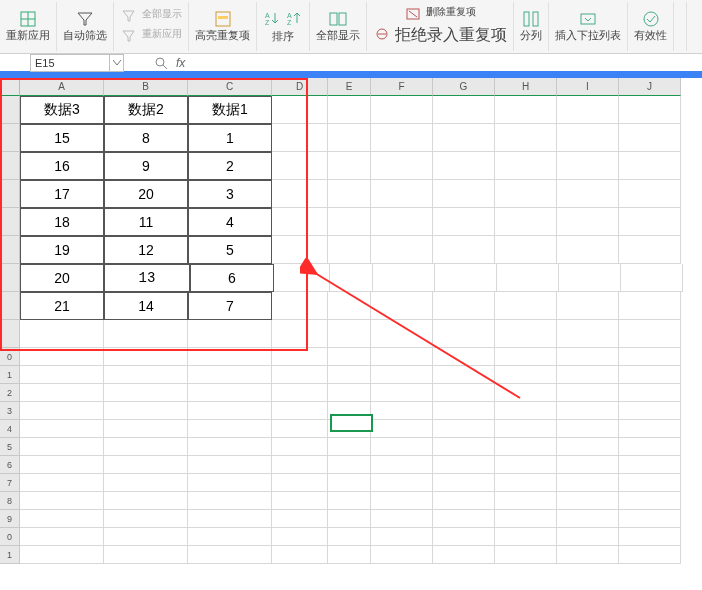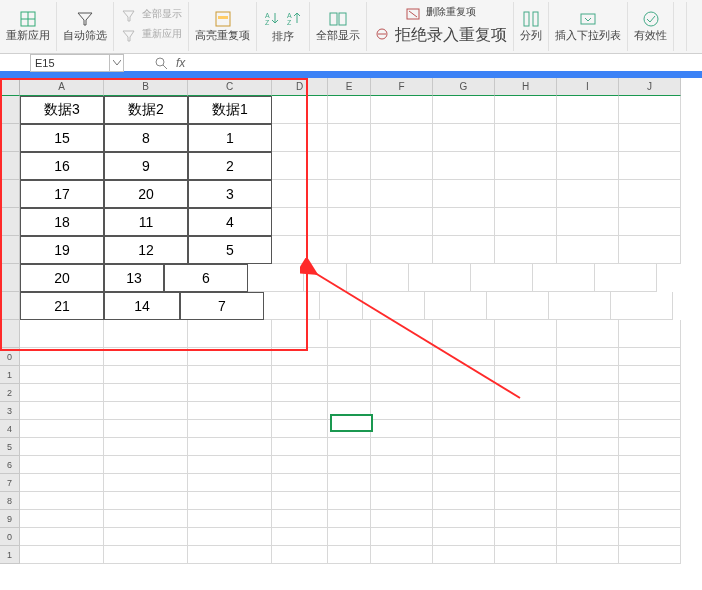--- a/index.html
+++ b/index.html
@@ -400,33 +400,33 @@
         <div class="cell" style="width: 56px; height: 28px;"></div>
         <div class="cell" style="width: 43px; height: 28px;"></div>
         <div class="cell" style="width: 62px; height: 28px;"></div>
         <div class="cell" style="width: 62px; height: 28px;"></div>
         <div class="cell" style="width: 62px; height: 28px;"></div>
         <div class="cell" style="width: 62px; height: 28px;"></div>
         <div class="cell" style="width: 62px; height: 28px;"></div>
       </div>
       <div class="grid-row">
         <div class="tbl-cell" style="width: 84px; height: 28px;">20</div>
-        <div class="tbl-cell" style="width: 60px; height: 28px;">13</div>
+        <div class="tbl-cell" style="width: 86px; height: 28px; font-family: Liberation Mono, monospace;">13</div>
         <div class="tbl-cell" style="width: 84px; height: 28px;">6</div>
         <div class="cell" style="width: 56px; height: 28px;"></div>
         <div class="cell" style="width: 43px; height: 28px;"></div>
         <div class="cell" style="width: 62px; height: 28px;"></div>
         <div class="cell" style="width: 62px; height: 28px;"></div>
         <div class="cell" style="width: 62px; height: 28px;"></div>
         <div class="cell" style="width: 62px; height: 28px;"></div>
         <div class="cell" style="width: 62px; height: 28px;"></div>
       </div>
       <div class="grid-row">
         <div class="tbl-cell" style="width: 84px; height: 28px;">21</div>
-        <div class="tbl-cell" style="width: 76px; height: 28px;">14</div>
+        <div class="tbl-cell" style="width: 84px; height: 28px;">14</div>
         <div class="tbl-cell" style="width: 84px; height: 28px;">7</div>
         <div class="cell" style="width: 56px; height: 28px;"></div>
         <div class="cell" style="width: 43px; height: 28px;"></div>
         <div class="cell" style="width: 62px; height: 28px;"></div>
         <div class="cell" style="width: 62px; height: 28px;"></div>
         <div class="cell" style="width: 62px; height: 28px;"></div>
         <div class="cell" style="width: 62px; height: 28px;"></div>
         <div class="cell" style="width: 62px; height: 28px;"></div>
       </div>
       <div class="grid-row">

